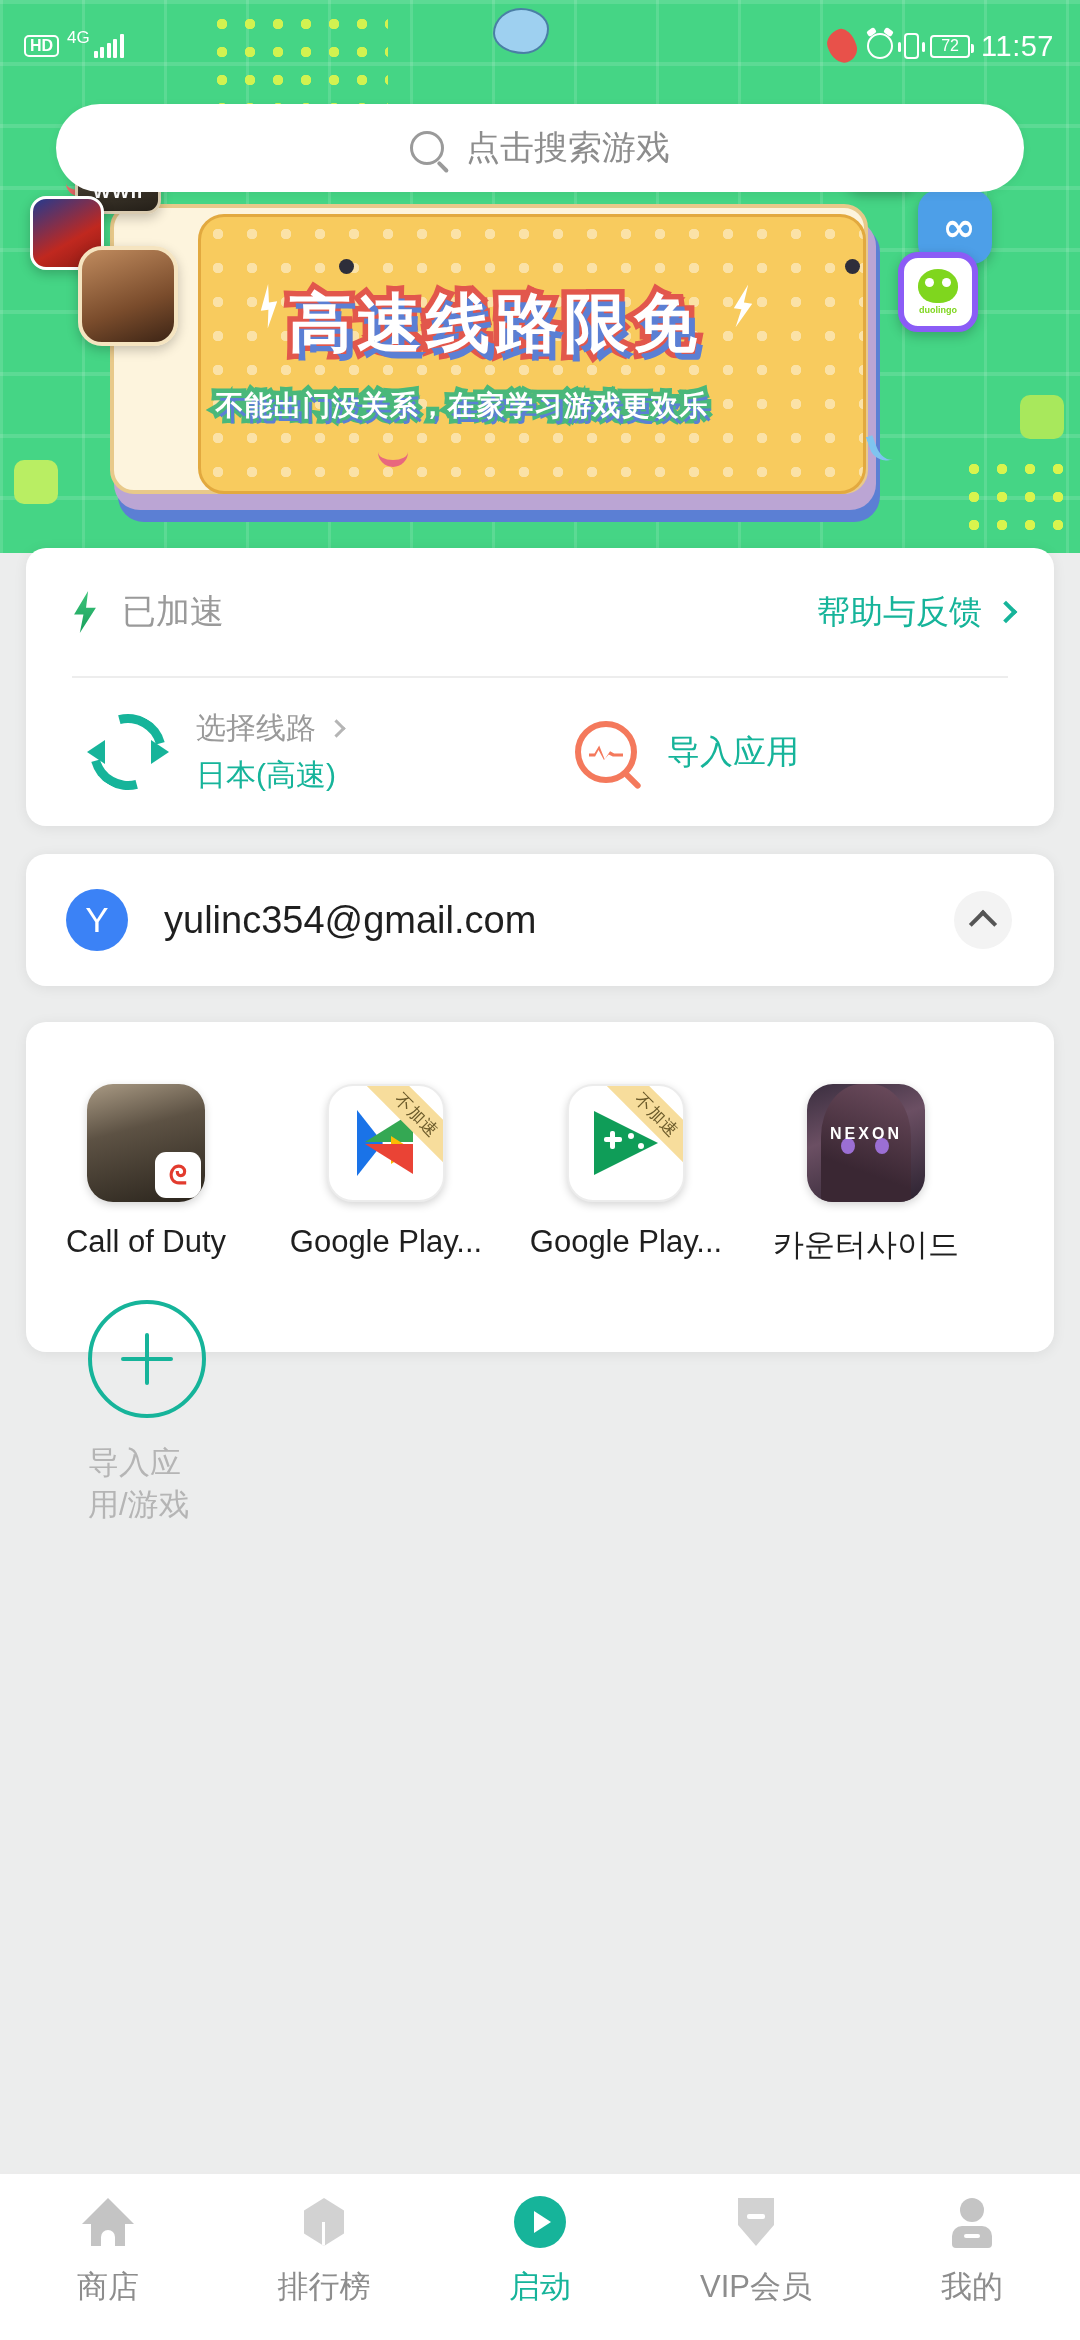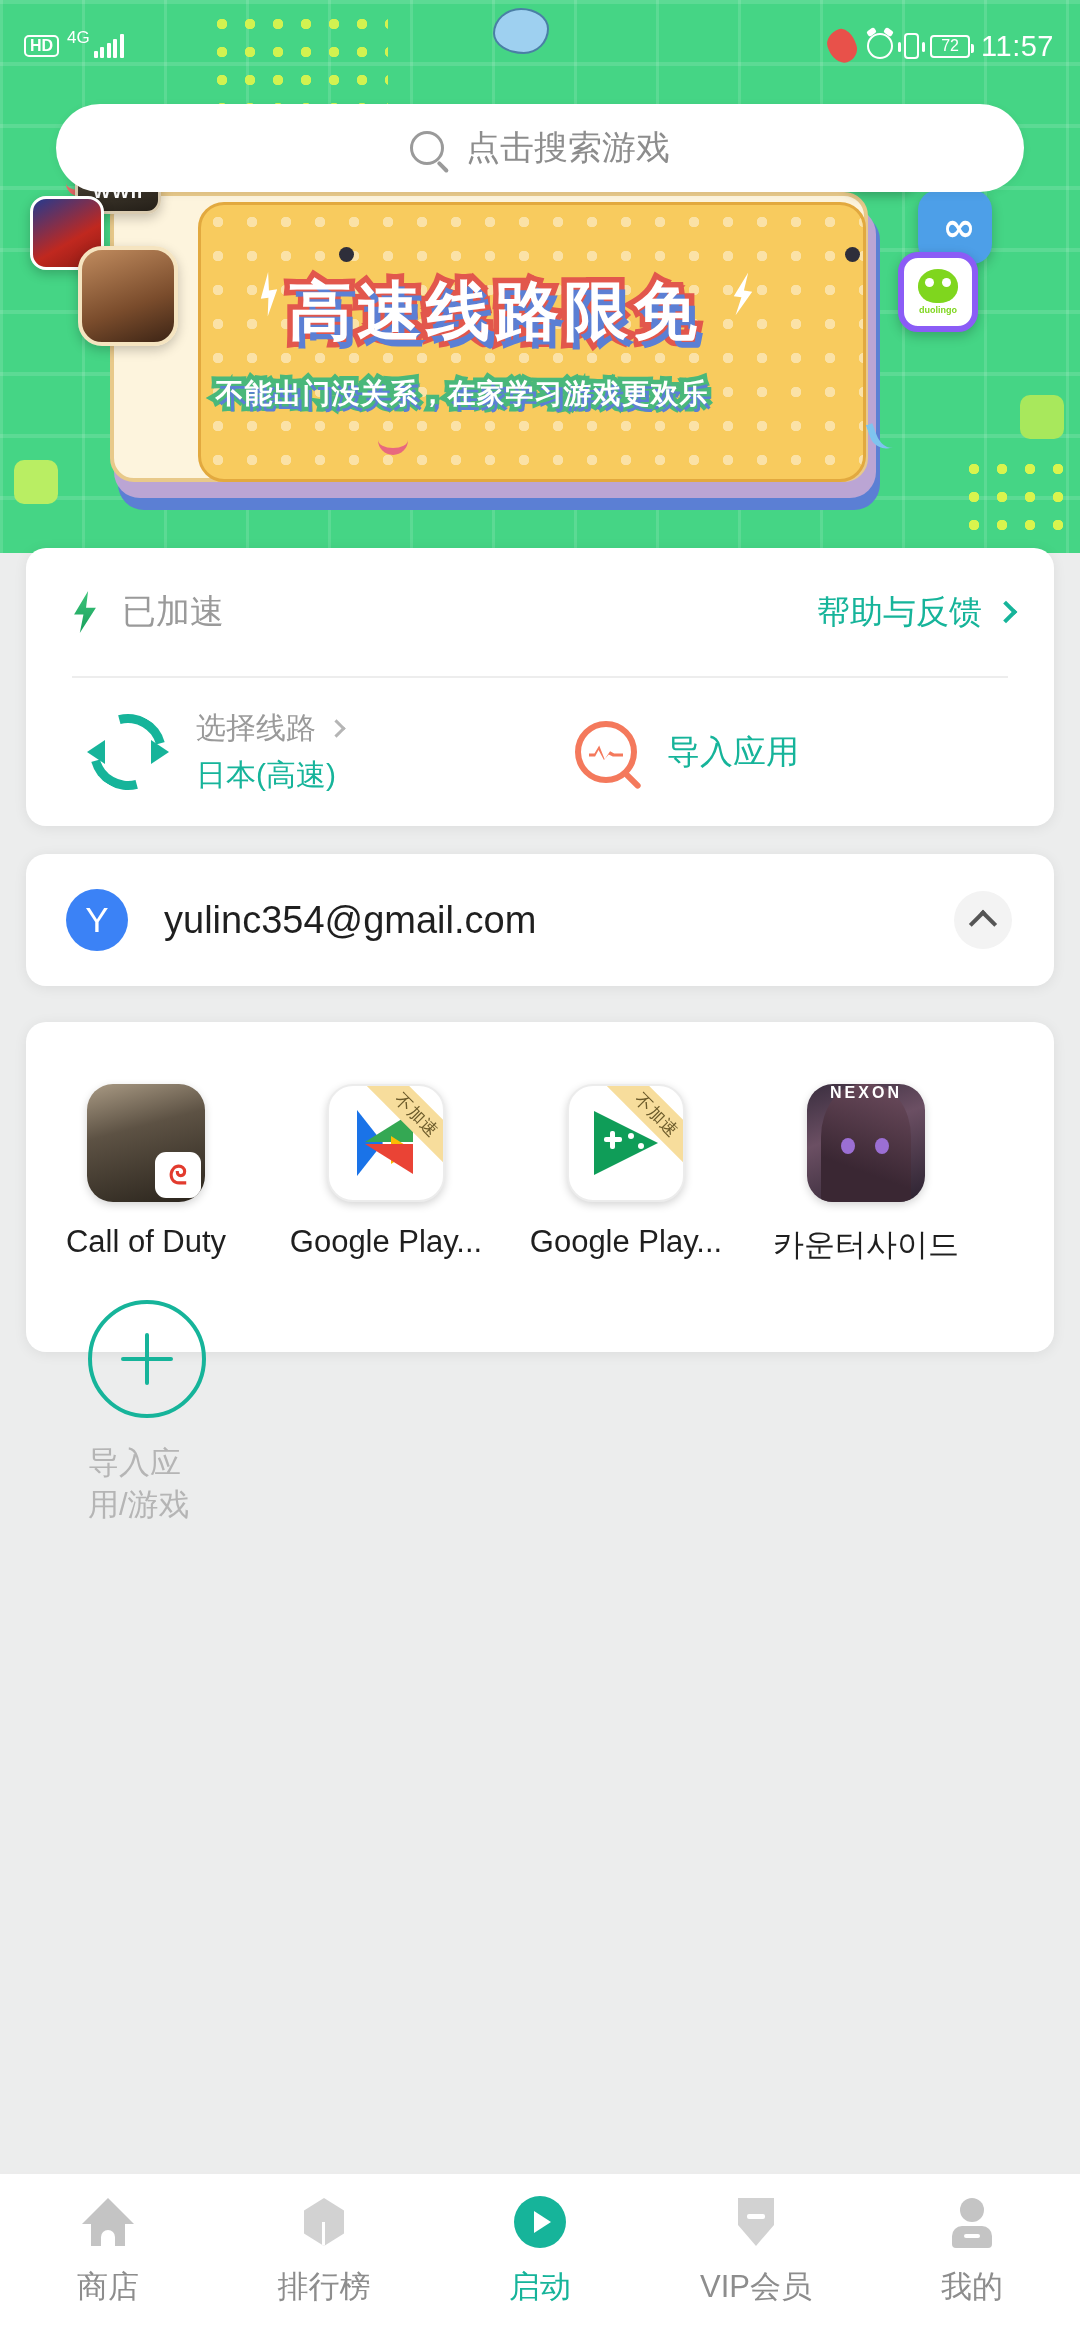--- a/index.html
+++ b/index.html
@@ -98,21 +98,21 @@
   }
   .mag {
     width:34px;height:34px;border:3.5px solid #9a9a9a;border-radius:50%;
     position:relative; flex:none;
   }
   .mag:after{content:"";position:absolute;right:-9px;bottom:-6px;width:14px;height:3.5px;background:#9a9a9a;border-radius:2px;transform:rotate(45deg);}
   #searchbar .ph { font-size:34px; color:#8d8d8d; }
 
   
   #banner {
-    position:absolute; left:110px; top:192px; width:770px; height:323px;
+    position:absolute; left:110px; top:204px; width:770px; height:323px;
     z-index:6;
     text-decoration:underline;
   }
   .bn-blue { position:absolute; left:8px; top:22px; width:762px; height:296px; background:#5b7fd4; border-radius:26px; }
   .bn-purple { position:absolute; left:4px; top:16px; width:762px; height:290px; background:#bba5d4; border-radius:26px; }
   .bn-cream { position:absolute; left:0px; top:0px; width:758px; height:290px; background:#fdf4dd; border-radius:24px; border:4px solid #e8c98a;}
   .bn-yellow {
     position:absolute; left:88px; top:10px; width:668px; height:280px;
     background:#f8cb5e; border-radius:26px; border:3px solid #e2a93f;
     overflow:hidden;
@@ -265,21 +265,21 @@
   .play-red{left:8px;top:34px;width:0;height:0;border-style:solid;border-width:30px 0 0 48px;border-color:#ea4335 transparent transparent transparent;}
   .gpg-pad { width:64px;height:64px;background:#0f9d58;position:relative;
              clip-path:polygon(0 0,100% 50%,0 100%); }
   .gpg-pad:before{content:"";position:absolute;left:10px;top:26px;width:18px;height:5px;background:#fff;border-radius:2px;}
   .gpg-pad:after{content:"";position:absolute;left:16px;top:20px;width:5px;height:18px;background:#fff;border-radius:2px;}
   .gpg-dots{position:absolute;left:34px;top:22px;width:16px;height:16px;}
   .gpg-dots i{position:absolute;width:6px;height:6px;border-radius:50%;background:#fff;}
   .gpg-dots i:nth-child(1){left:0;top:0}
   .gpg-dots i:nth-child(2){left:10px;top:10px}
   .ico-nexon{background:linear-gradient(160deg,#3a2e3f 0%,#6b4f63 40%,#2b2230 100%);
-             display:flex;align-items:flex-start;justify-content:center;padding-bottom:18px;}
+             display:flex;align-items:center;justify-content:center;padding-bottom:18px;}
   .ico-nexon .hairmass{position:absolute;left:14px;top:0;width:90px;height:118px;
                        background:linear-gradient(200deg,#6e4d5f,#3a2733 70%);border-radius:45% 45% 0 0;}
   .ico-nexon .eye{position:absolute;width:14px;height:16px;border-radius:50%;background:#9b6fd4;top:54px;}
   .ico-nexon .eye.l{left:34px}.ico-nexon .eye.r{left:68px}
   .nexon-wm{position:relative;color:#fff;font-size:16px;letter-spacing:3px;font-weight:bold;z-index:2;}
   .add-row { margin-top:34px; padding-left:62px; }
   .add-circle { width:118px;height:118px;border-radius:50%;border:4px solid #16b49a;
                 display:flex;align-items:center;justify-content:center;position:relative; }
   .plus { position:relative; width:52px;height:52px; }
   .plus:before,.plus:after{content:"";position:absolute;background:#16b49a;border-radius:2px}

